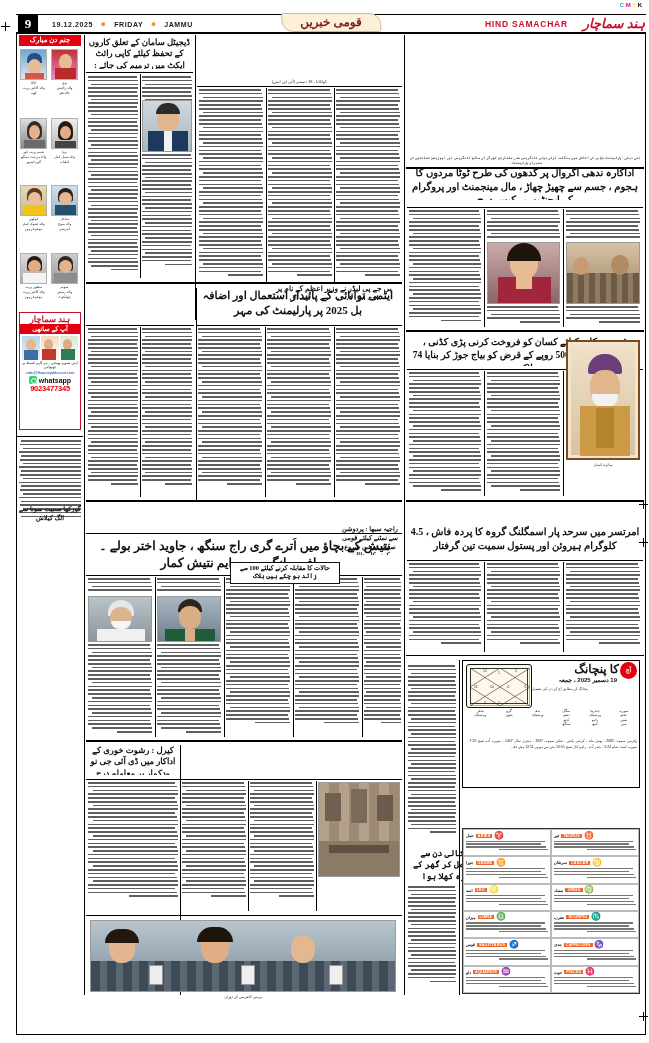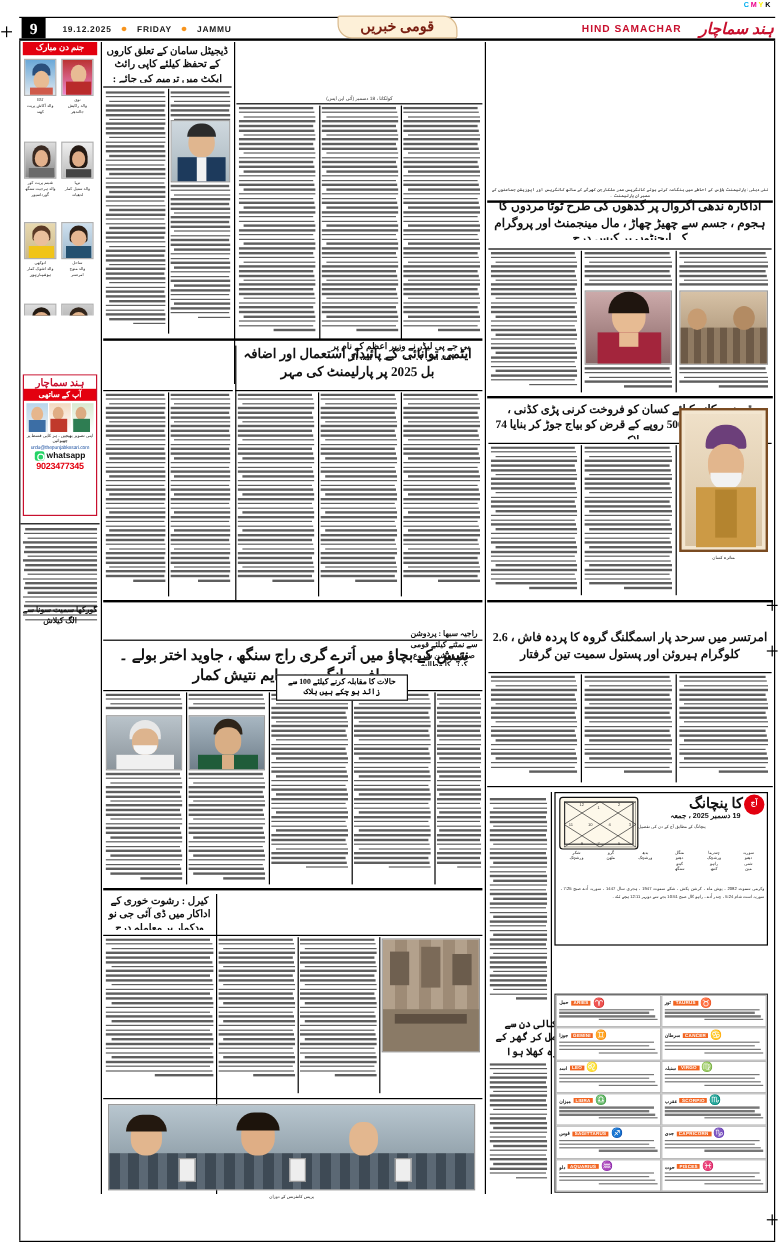--- a/index.html
+++ b/index.html
@@ -246,21 +246,21 @@
     </div>
     <div class="kaumi">قومی خبریں</div>
     <div class="hindsam">HIND SAMACHAR</div>
     <div class="logo-ur">ہند سماچار</div>
   </div>
 
   <div class="rule-v" style="left:16px;top:34px;height:1000px;"></div>
   <div class="rule-v" style="left:645px;top:34px;height:1000px;"></div>
   <div class="rule-h" style="left:16px;top:1034px;width:630px;"></div>
 
-  <div class="blk" style="left:17px;top:35px;width:66px;height:228px;">
+  <div class="blk" style="left:17px;top:35px;width:66px;height:288px;">
     <div class="bday-banner" style="left:2px;top:0;width:62px;height:11px;">جنم دن مبارک</div>
 
     <div class="kid" style="left:3px;top:14px;width:27px;height:31px;background:linear-gradient(#6aa8d8,#dfe8ef);">
       <div style="position:absolute;left:6px;top:3px;width:15px;height:10px;background:#2a4f7c;border-radius:7px 7px 0 0;"></div>
       <div style="position:absolute;left:7px;top:9px;width:13px;height:15px;background:#e8bb94;border-radius:50% 50% 45% 45%;"></div>
       <div style="position:absolute;left:4px;top:23px;width:19px;height:8px;background:#cf5a4b;"></div>
     </div>
     <div class="kidname" style="left:2px;top:46px;width:29px;">
       <div>کاکا</div>
       <div>والد آکاش پریت</div>
@@ -1351,21 +1351,21 @@
         <i></i>
         <i></i>
         <i></i>
         <i class="short"></i>
       </div>
   </div>
 
   <div class="boxed-hl" style="position:absolute;left:230px;top:562px;width:110px;height:22px;background:#fff;z-index:3;font-size:6.5px;font-family:'Liberation Serif',serif;font-weight:bold;">حالات کا مقابلہ کرنے کیلئے 100 سے زائد ہو چکے ہیں ہلاک</div>
 
   <div class="blk" style="left:408px;top:525px;width:234px;height:32px;">
-    <div class="hl" style="font-size:10px;">امرتسر میں سرحد پار اسمگلنگ گروہ کا پردہ فاش ، 2.6 کلوگرام ہیروئن اور پستول سمیت تین گرفتار</div>
+    <div class="hl" style="font-size:10px;">امرتسر میں سرحد پار اسمگلنگ گروہ کا پردہ فاش ، 4.5 کلوگرام ہیروئن اور پستول سمیت تین گرفتار</div>
   </div>
   <div class="rule-h" style="left:407px;top:560px;width:236px;"></div>
   <div class="rule-v" style="left:484px;top:562px;height:90px;"></div>
   <div class="rule-v" style="left:563px;top:562px;height:90px;"></div>
   <div class="blk" style="left:409px;top:563px;width:72px;height:88px;">
     <div class="txtlines">
         <i></i>
         <i></i>
         <i></i>
         <i></i>

